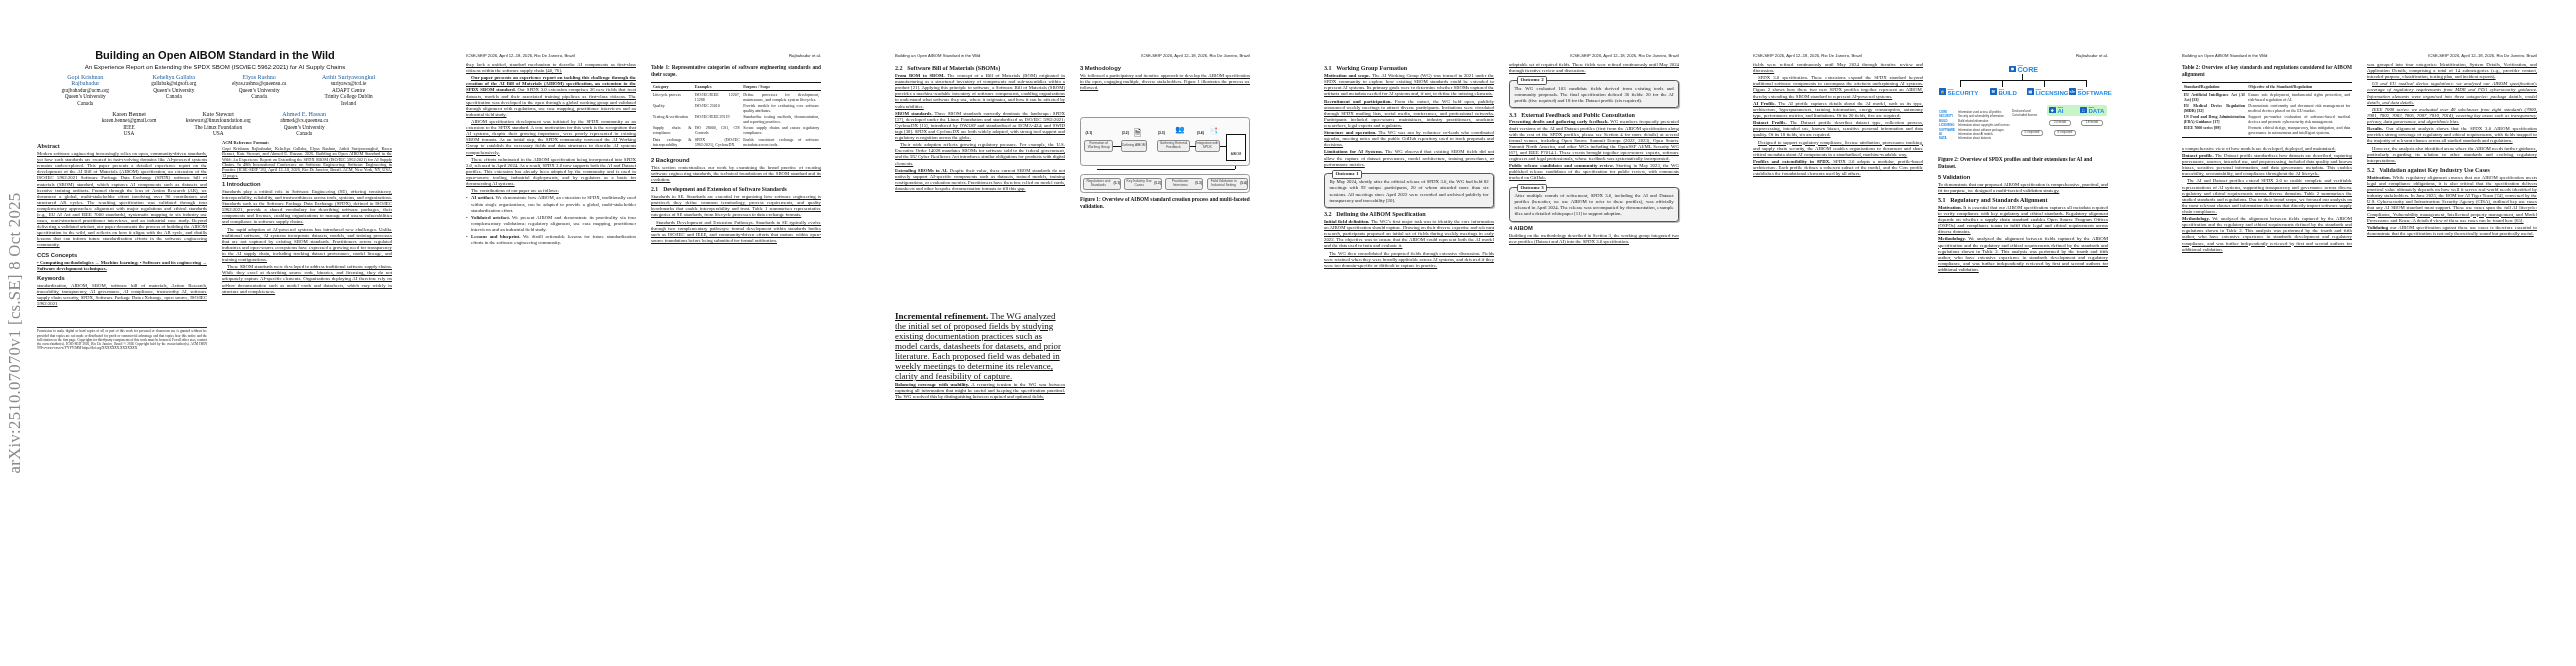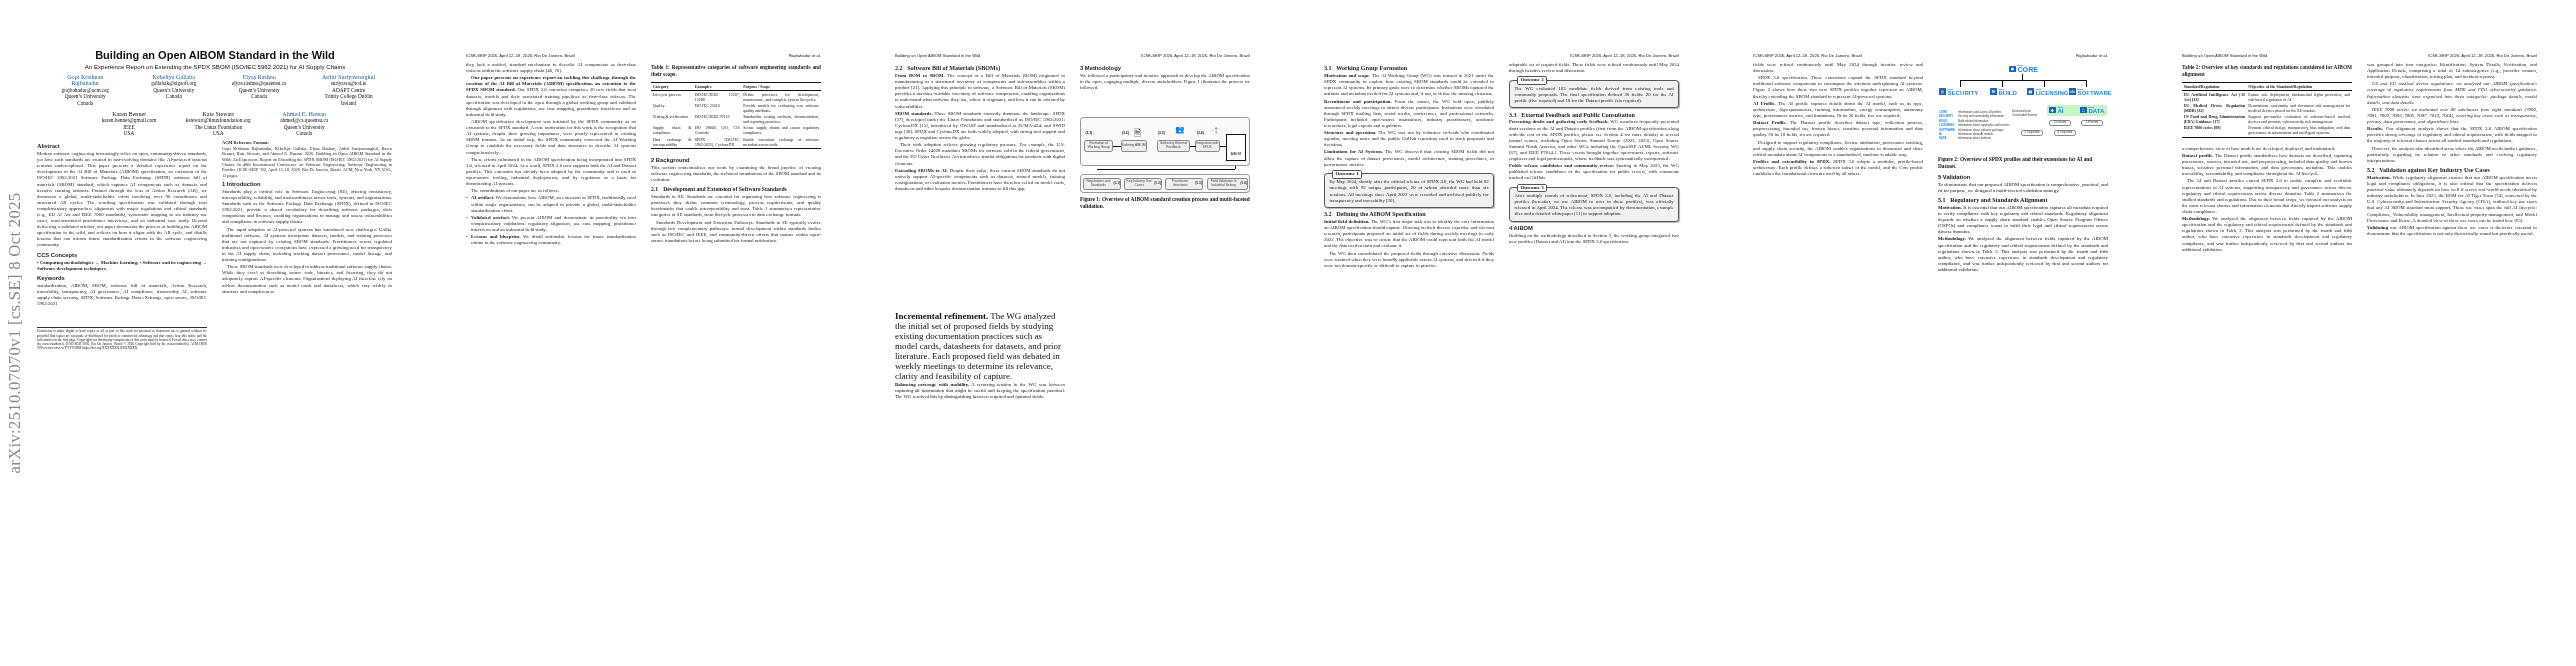--- a/index.html
+++ b/index.html
@@ -8,21 +8,21 @@
   .spread { position: absolute; left: 0; top: 0; width: 2576px; height: 667px; display: flex; }
   .page { position: relative; width: 429px; height: 667px; background: #fff; }
   .arxiv { position: absolute; left: 4.4px; top: 0; width: 22px; height: 667px; }
   .arxiv span { position: absolute; left: 50%; top: 333px; transform: translate(-50%, -50%) rotate(-90deg); white-space: nowrap; font-family: "Liberation Serif", serif; font-size: 16.7px; color: #8a8a8a; letter-spacing: 0.3px; }
   .running { position: absolute; top: 53px; font-family: "Liberation Sans", sans-serif; font-size: 4.2px; color: #222; }
   .running.left { left: 37px; }
   .running.right { right: 37px; }
   .col { position: absolute; width: 170px; font-size: 4.8px; line-height: 6.1px; text-align: justify; color: #1a1a1a; }
   .col.l { left: 37px; }
   .col.r { left: 222px; }
-  .p { margin-bottom: 1.1px; text-indent: 5px; }
+  .p { margin-bottom: 1.1px; text-indent: 5px; text-decoration: underline; }
   .p.noind { text-indent: 0; }
   .b { font-weight: bold; }
   .i { font-style: italic; }
   .h1 { font-family: "Liberation Sans", sans-serif; font-weight: bold; font-size: 5.8px; margin: 3.3px 0 1.7px; }
   .h2 { font-family: "Liberation Serif", serif; font-weight: bold; font-size: 5.7px; margin: 3.3px 0 1.7px; }
   .h2 .num { display: inline-block; width: 12.2px; }
   .title { position: absolute; left: 37px; width: 356px; top: 49px; text-align: center; font-family: "Liberation Sans", sans-serif; font-weight: bold; font-size: 11px; }
   .subtitle { position: absolute; left: 37px; width: 356px; top: 63px; text-align: center; font-family: "Liberation Sans", sans-serif; font-size: 6.1px; }
   .authors { position: absolute; left: 37px; width: 356px; font-size: 5.3px; line-height: 6.4px; text-align: center; display: flex; justify-content: space-around; }
   .author .name { font-size: 6.1px; color: #1f5fa0; }

